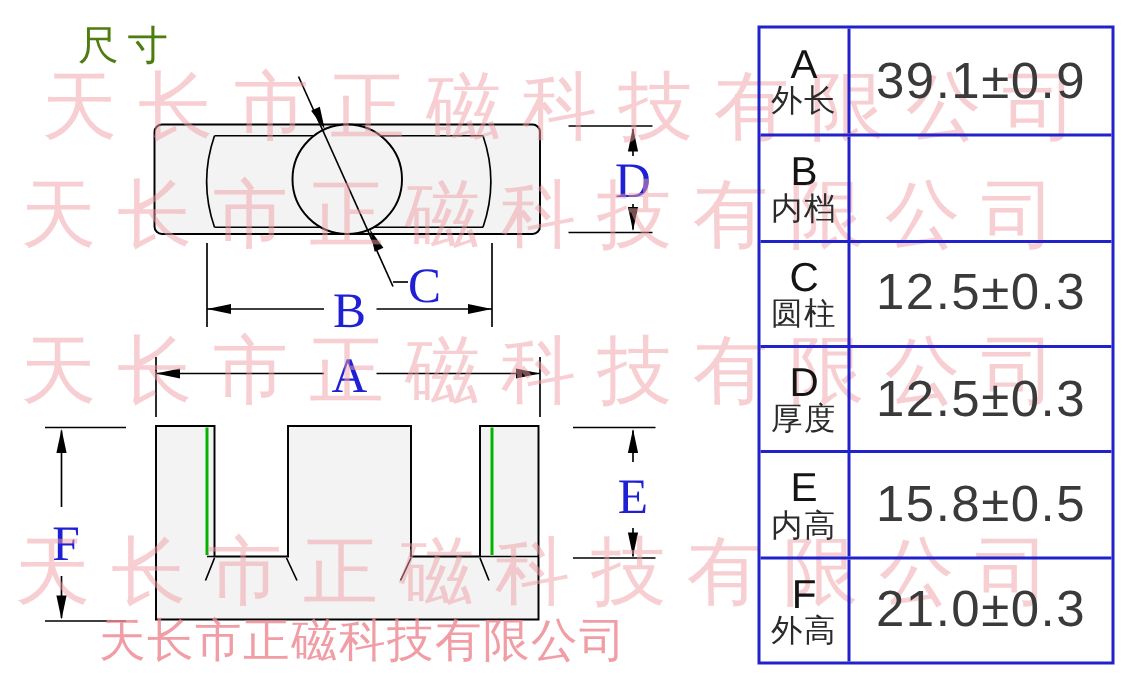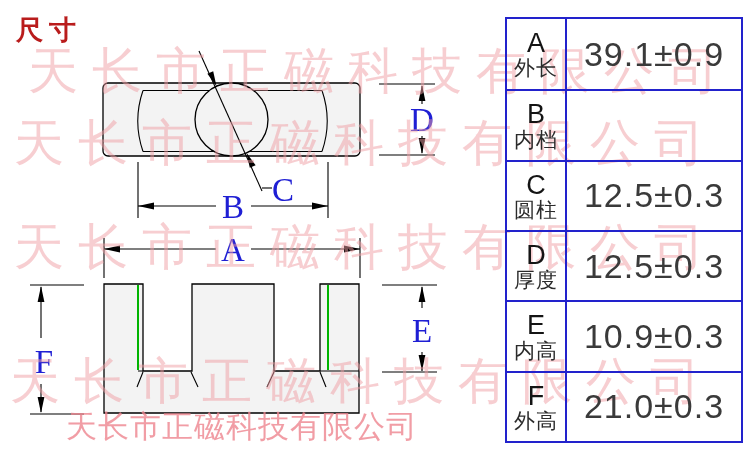--- a/index.html
+++ b/index.html
@@ -1,22 +1,22 @@
 <!DOCTYPE html>
 <html><head>
 <meta charset="utf-8">
 <style>
   html,body{margin:0;padding:0;background:#ffffff;}
   #stage{position:relative;width:750px;height:456px;background:#ffffff;overflow:hidden;
          font-family:"Liberation Sans",sans-serif;}
 
   
   .title{position:absolute;left:16px;top:12px;display:flex;align-items:baseline;gap:12px;z-index:4;}
-  .title-cn{font-family:"Liberation Serif",serif;font-size:27px;font-weight:700;
-            letter-spacing:6px;color:#b91c1c;}
+  .title-cn{font-family:"Liberation Serif",serif;font-size:27px;font-weight:400;
+            letter-spacing:6px;color:#4d7c0f;margin-left:36px;}
   .title-en{font-family:"Liberation Serif",serif;font-size:26px;color:#111;letter-spacing:2px;}
 
   
   svg.draw{position:absolute;left:0;top:0;z-index:2;}
   .fillshape{fill:#f3f3f3;stroke:#000;stroke-width:1.3;}
   .thin{stroke:#000;stroke-width:1.1;fill:none;}
   .arr{fill:#000;stroke:none;}
   .greenln{stroke:#00b400;stroke-width:2;fill:none;}
   .dimtxt{fill:#1f1fd4;font-family:"Liberation Serif",serif;font-size:33px;}
 
@@ -155,21 +155,21 @@
         <span class="t-cn">厚度</span>
       </div>
       <div class="t-cell-value">12.5±0.3</div>
     </div>
 
     <div class="t-row">
       <div class="t-cell-label">
         <span class="t-letter">E</span>
         <span class="t-cn">内高</span>
       </div>
-      <div class="t-cell-value">10.9±0.3</div>
+      <div class="t-cell-value">15.8±0.5</div>
     </div>
 
     <div class="t-row">
       <div class="t-cell-label">
         <span class="t-letter">F</span>
         <span class="t-cn">外高</span>
       </div>
       <div class="t-cell-value">21.0±0.3</div>
     </div>
 

